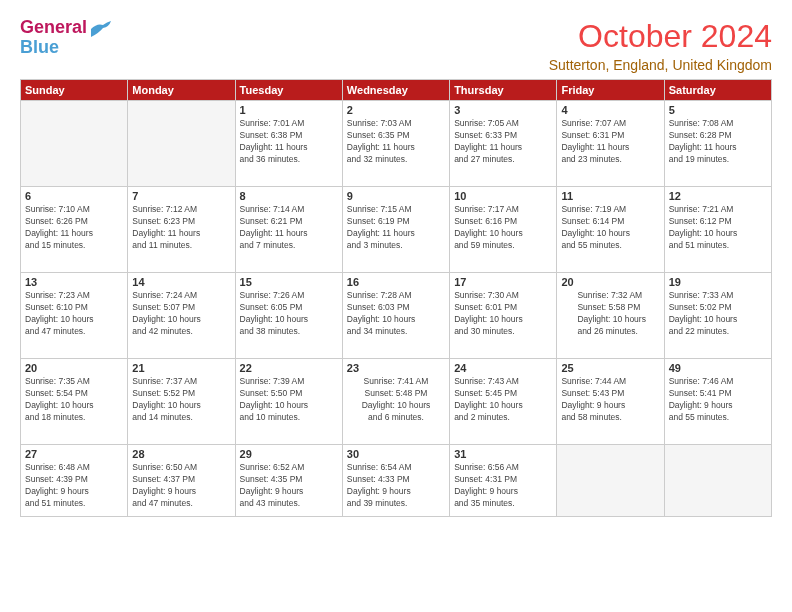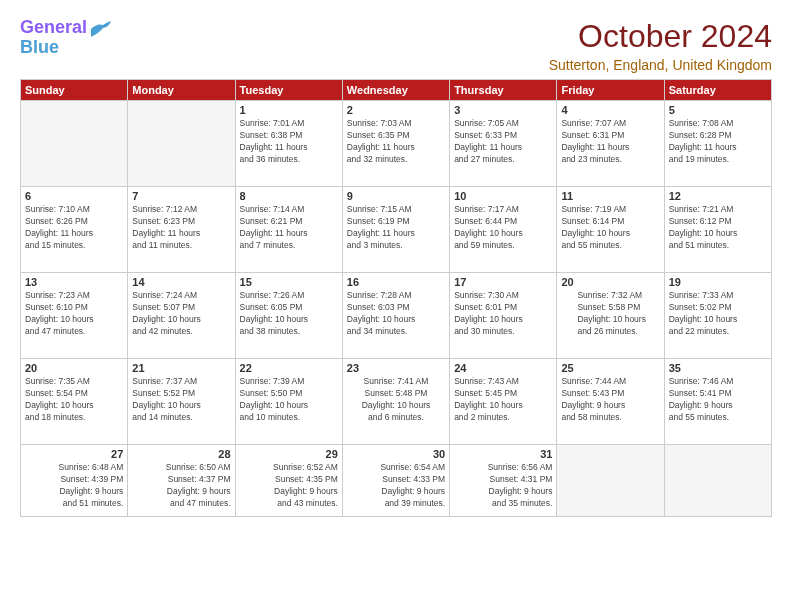--- a/index.html
+++ b/index.html
@@ -27,29 +27,29 @@
       flex-direction: column;
       align-items: flex-start;
     }
     .logo-text {
       font-size: 18px;
       font-weight: bold;
       color: #1a3a5c;
       line-height: 1.1;
     }
     .logo-text span {
-      color: #8b5cf6;
+      color: #be185d;
     }
     .title-block {
       text-align: right;
     }
     .month-title {
       font-size: 32px;
       font-weight: normal;
-      color: #7f1d1d;
+      color: #ef4444;
     }
     .location {
       font-size: 14px;
       color: #a16207;
       margin-top: 2px;
     }
     .calendar {
       width: 100%;
       border-collapse: collapse;
       table-layout: fixed;
@@ -70,21 +70,20 @@
       font-size: 9px;
       color: #333;
       height: 86px;
       background: #fff;
     }
     .calendar td.empty {
       background: #f5f5f5;
     }
     .calendar td.last-row {
       height: 72px;
-      text-align: right;
     }
     .day-number {
       font-size: 11px;
       font-weight: bold;
       color: #333;
       display: block;
       margin-bottom: 2px;
     }
     .day-info {
       font-size: 8.5px;
@@ -191,21 +190,21 @@
           <td>
             <span class="day-number">9</span>
             <div class="day-info" style="white-space: pre-line;">Sunrise: 7:15 AM
 Sunset: 6:19 PM
 Daylight: 11 hours
 and 3 minutes.</div>
           </td>
           <td>
             <span class="day-number">10</span>
             <div class="day-info" style="white-space: pre-line;">Sunrise: 7:17 AM
-Sunset: 6:44 PM
+Sunset: 6:16 PM
 Daylight: 10 hours
 and 59 minutes.</div>
           </td>
           <td>
             <span class="day-number">11</span>
             <div class="day-info" style="white-space: pre-line;">Sunrise: 7:19 AM
 Sunset: 6:14 PM
 Daylight: 10 hours
 and 55 minutes.</div>
           </td>
@@ -305,21 +304,21 @@
 and 2 minutes.</div>
           </td>
           <td>
             <span class="day-number">25</span>
             <div class="day-info" style="white-space: pre-line;">Sunrise: 7:44 AM
 Sunset: 5:43 PM
 Daylight: 9 hours
 and 58 minutes.</div>
           </td>
           <td>
-            <span class="day-number">35</span>
+            <span class="day-number">49</span>
             <div class="day-info" style="white-space: pre-line;">Sunrise: 7:46 AM
 Sunset: 5:41 PM
 Daylight: 9 hours
 and 55 minutes.</div>
           </td>
         </tr>
         <tr>
           <td class="last-row">
             <span class="day-number">27</span>
             <div class="day-info" style="white-space: pre-line;">Sunrise: 6:48 AM

